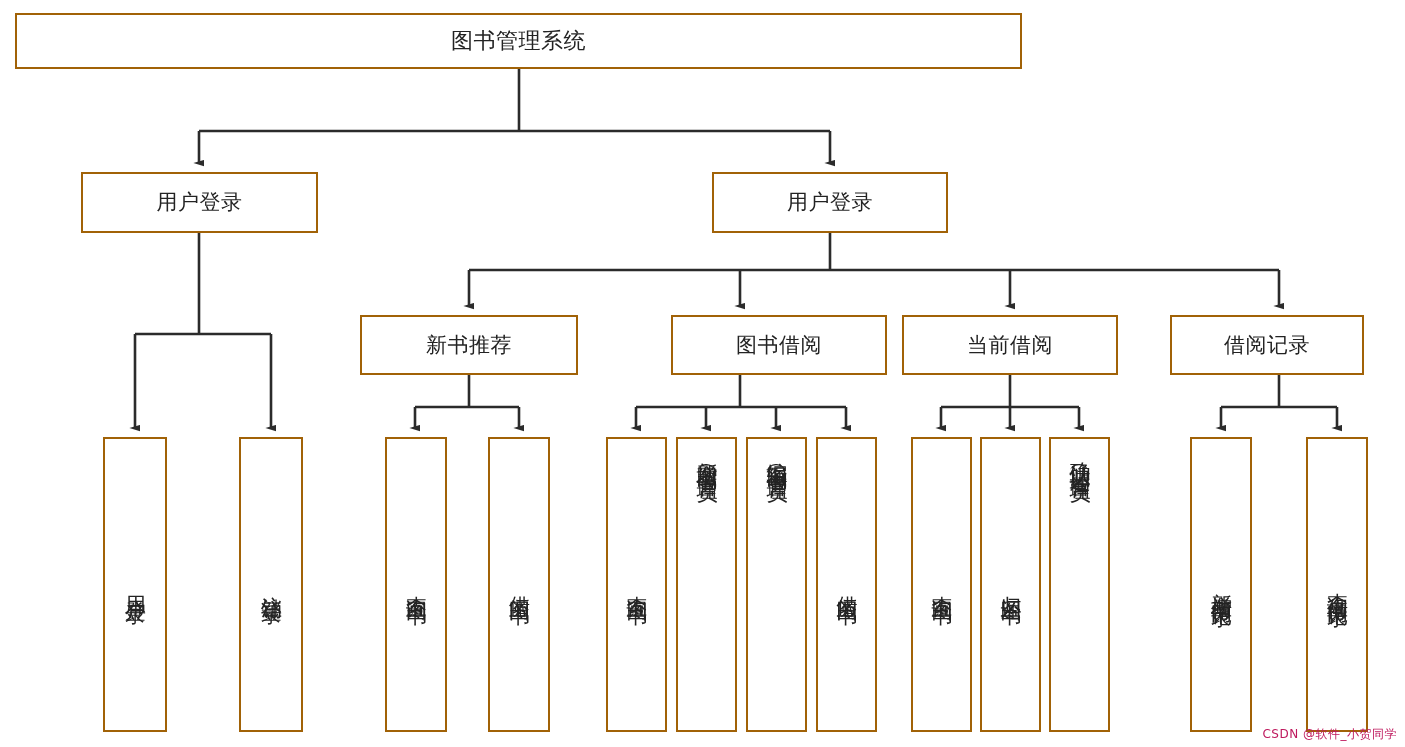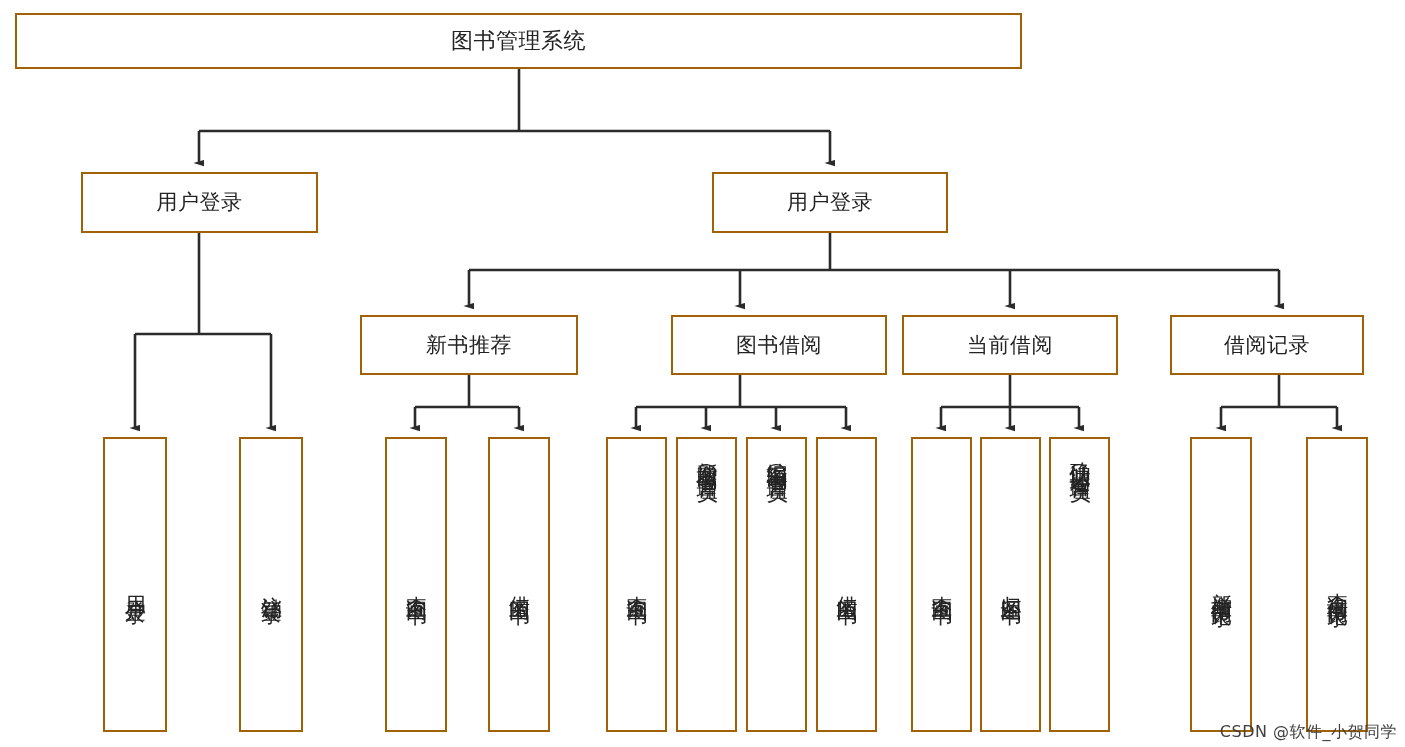--- a/index.html
+++ b/index.html
@@ -68,22 +68,22 @@
     padding-top: 6px;
   }
   .node.vert.centered {
     align-items: center;
     padding-top: 0;
   }
   #watermark {
     position: absolute;
     right: 8px;
     bottom: 4px;
-    font-size: 16px;
-    color: #404040;
+    font-size: 12px;
+    color: #be185d;
     z-index: 5;
     white-space: nowrap;
     letter-spacing: 0.5px;
   }
 </style>
 </head>
 <body>
 
 <div id="diagram-canvas">
 

